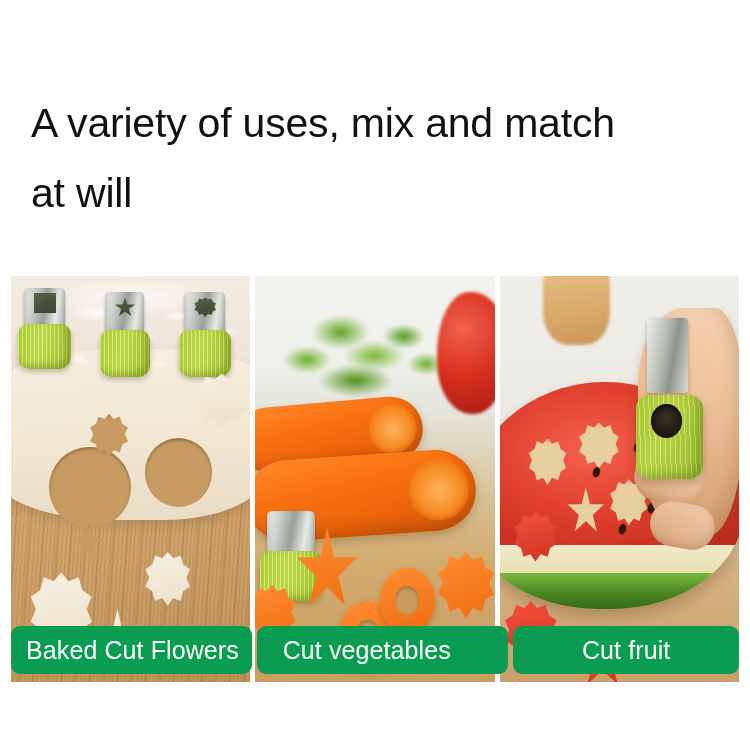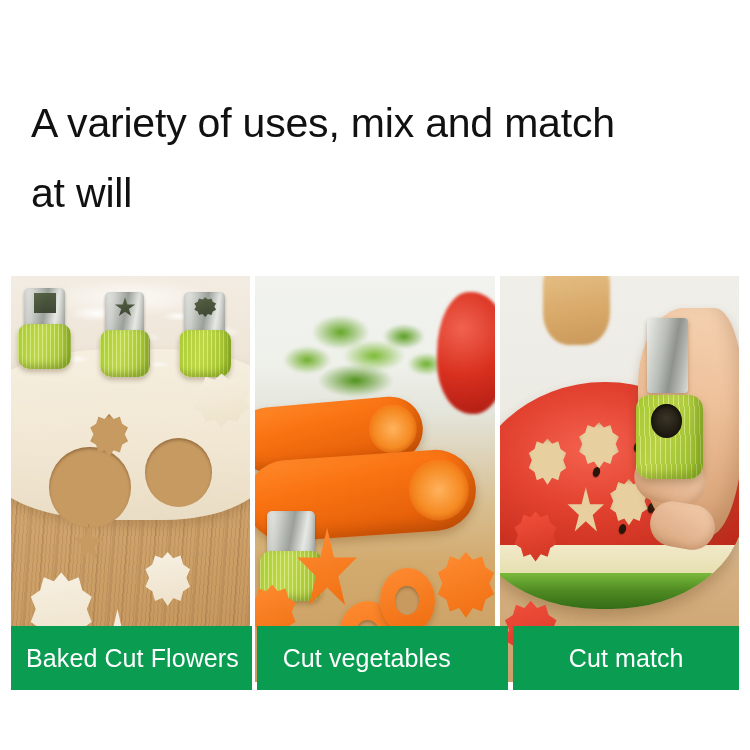--- a/index.html
+++ b/index.html
@@ -278,27 +278,28 @@
     position: absolute;
     left: 11px;
     top: 590px;
     width: 728px;
     height: 56px;
     display: flex;
     gap: 5px;
   }
   .caption {
     flex: 1 1 0;
-    height: 64px;
+    height: 48px;
     display: flex;
     align-items: center;
     color: #ffffff;
     font-size: 25px;
     line-height: 1;
     letter-spacing: .1px;
+    border-radius: 9px;
   }
   .caption.c1 { justify-content: flex-start; padding-left: 15px; }
   .caption.c2 { justify-content: flex-start; padding-left: 26px; }
   .caption.c3 { justify-content: center; }
 </style>
 </head>
 <body>
 
 <div class="page">
 
@@ -400,16 +401,16 @@
           <div class="cap"></div>
           <div class="bore"></div>
         </div>
       </div>
     </div>
   </div>
 
   <div class="captions">
     <div class="caption c1" style="background:#0a9d52;">Baked Cut Flowers</div>
     <div class="caption c2" style="background:#0a9d52;">Cut vegetables</div>
-    <div class="caption c3" style="background:#0a9d52;">Cut match</div>
+    <div class="caption c3" style="background:#0a9d52;">Cut fruit</div>
   </div>
 
 </div>
 
 </body></html>

